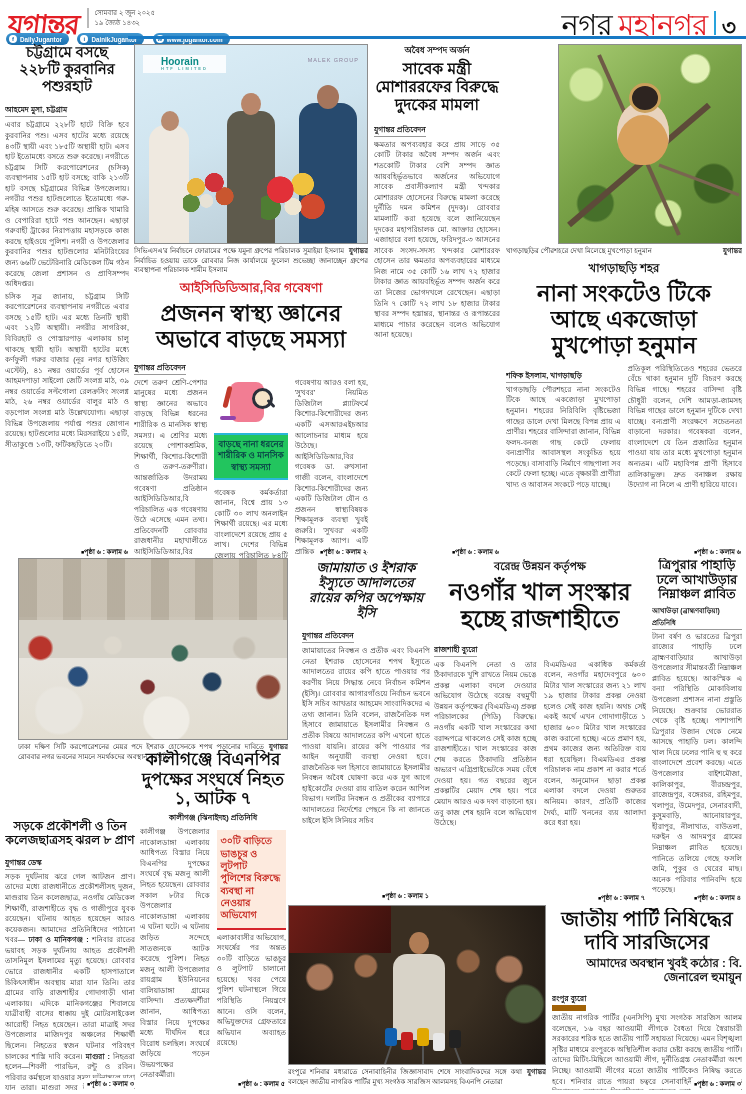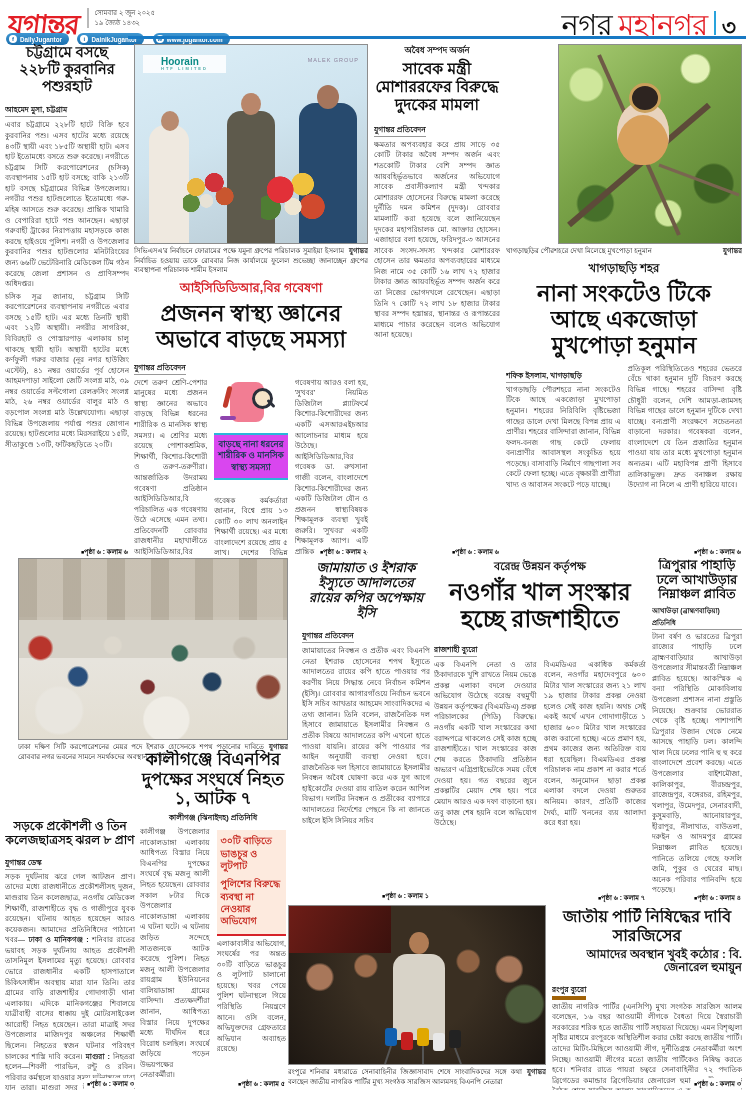--- a/index.html
+++ b/index.html
@@ -33,29 +33,29 @@
          background:#fff;color:#1b6fae;font-size:6px;font-weight:bold;
          text-align:center;line-height:8px;}
   .section-title{font-size:29px;font-weight:normal;letter-spacing:-.5px;}
   .mast-rule{position:absolute;left:128px;right:0;top:36px;height:3px;background:#1779c4;}
   
   .monbox{float:left;width:58px;margin:2px 4px 2px 0;background:#fdeaea;
           border-top:2px solid #d6232a;border-bottom:2px solid #d6232a;
           color:#d6232a;font-weight:bold;font-size:9.5px;line-height:1.3;
           padding:4px 3px;text-align:left;}
   .cyanbox{border-top:2.5px solid #2ab6d9;border-bottom:2.5px solid #2ab6d9;
-           background:#d946ef;color:#083a46;font-weight:bold;font-size:8.6px;
-           text-align:center;line-height:1.35;padding:4px 2px;margin:3px 0 16px;}
+           background:#22c55e;color:#083a46;font-weight:bold;font-size:8.6px;
+           text-align:center;line-height:1.35;padding:4px 2px;margin:3px 0 8px;}
   .redbox{position:absolute;background:#fdf0ec;border-bottom:2.5px solid #d6232a;
           color:#d6232a;font-weight:bold;font-size:11px;line-height:1.45;
           padding:6px 8px;}
   .orangebox{background:#fdeade;color:#c7281f;font-weight:bold;font-size:9.5px;
            line-height:1.3;padding:5px 4px 6px;border-bottom:2.5px solid #d6232a;
            margin:3px 0;}
-  .orangebox .ob2{margin-top:6px;display:block;}
+  .orangebox .ob2{display:block;}
   
   .ig-icon{position:relative;height:50px;margin:2px 0;}
   .ig-blob{position:absolute;left:16px;top:2px;width:34px;height:40px;border-radius:8px;
            background:#f27d93;}
   .ig-scope{position:absolute;left:6px;top:6px;width:14px;height:34px;}
   .ig-scope .arm{position:absolute;left:5px;top:0;width:5px;height:22px;background:#c0392b;border-radius:3px;transform:rotate(14deg);}
   .ig-scope .base{position:absolute;left:0;bottom:0;width:16px;height:4px;background:#8e44ad;border-radius:2px;}
   .ig-mag{position:absolute;right:14px;top:8px;width:22px;height:22px;}
   .ig-mag .lens{position:absolute;width:15px;height:15px;border:3px solid #2b2f3a;border-radius:50%;background:#f7e3c8;}
   .ig-mag .handle{position:absolute;left:14px;top:14px;width:10px;height:3px;background:#2b2f3a;transform:rotate(45deg);border-radius:2px;}
@@ -299,20 +299,20 @@
         <line x1="166" y1="142" x2="172" y2="158" stroke="#555" stroke-width="2"></line>
       </svg>
     </div>
     <div class="cap">
       <span class="credit">যুগান্তর</span>
       <span>রংপুরে শনিবার মধ্যরাতে সেনাবাহিনীর জিজ্ঞাসাবাদ শেষে সাংবাদিকদের সঙ্গে কথা বলছেন জাতীয় নাগরিক পার্টির মুখ্য সংগঠক সারজিস আলমসহ বিএনপি নেতারা</span>
     </div>
   </section>
 
   <section class="sec" style="left:552px;top:908px;width:190px;height:182px;">
-    <div class="hl" style="font-size:16px;">জাতীয় পার্টি নিষিদ্ধের দাবি সারজিসের</div>
+    <div class="hl" style="font-size:20px;">জাতীয় পার্টি নিষিদ্ধের দাবি সারজিসের</div>
     <div class="hl" style="font-size:11.5px;font-weight:bold;margin:3px 0;text-align:right;">আমাদের অবস্থান খুবই কঠোর : বি. জেনারেল হুমায়ুন</div>
-    <div class="byline" style="border-bottom:4px solid #a16207;display:inline-block;margin-bottom:2px;">রংপুর ব্যুরো</div>
+    <div class="byline" style="border-bottom:6px solid #a16207;display:inline-block;margin-bottom:2px;">রংপুর ব্যুরো</div>
     <div class="bt">জাতীয় নাগরিক পার্টির (এনসিপি) মুখ্য সংগঠক সারজিস আলম বলেছেন, ১৬ বছর আওয়ামী লীগকে বৈধতা দিয়ে স্বৈরাচারী সরকারের শরিক হতে জাতীয় পার্টি সহায়তা দিয়েছে। এমন বিশৃঙ্খলা সৃষ্টির মাধ্যমে রংপুরকে অস্থিতিশীল করার চেষ্টা করছে জাতীয় পার্টি। তাদের মিটিং-মিছিলে আওয়ামী লীগ, দুর্নীতিগ্রস্ত নেতাকর্মীরা অংশ নিচ্ছে। আওয়ামী লীগের মতো জাতীয় পার্টিকেও নিষিদ্ধ করতে হবে। শনিবার রাতে পায়রা চত্বরে সেনাবাহিনীর ৭২ পদাতিক ব্রিগেডের কমান্ডার ব্রিগেডিয়ার জেনারেল হুমায়ুন কবীরের সঙ্গে বৈঠক শেষে সারজিস আলম সাংবাদিকদের এ কথা বলেন। রংপুরে জাতীয় পার্টির চেয়ারম্যান জিএম কাদেরের বাড়িতে হামলা, ভাঙচুর ও নেতাকর্মীদের প্রতিহিংসার ঘটনায় অভিযুক্তদের শনাক্ত করতে কাজ করছে যৌথ বাহিনী।</div>
     <span class="cont">পৃষ্ঠা ৬ : কলাম ৩</span>
   </section>
 
 </div>
 
 </body></html>

